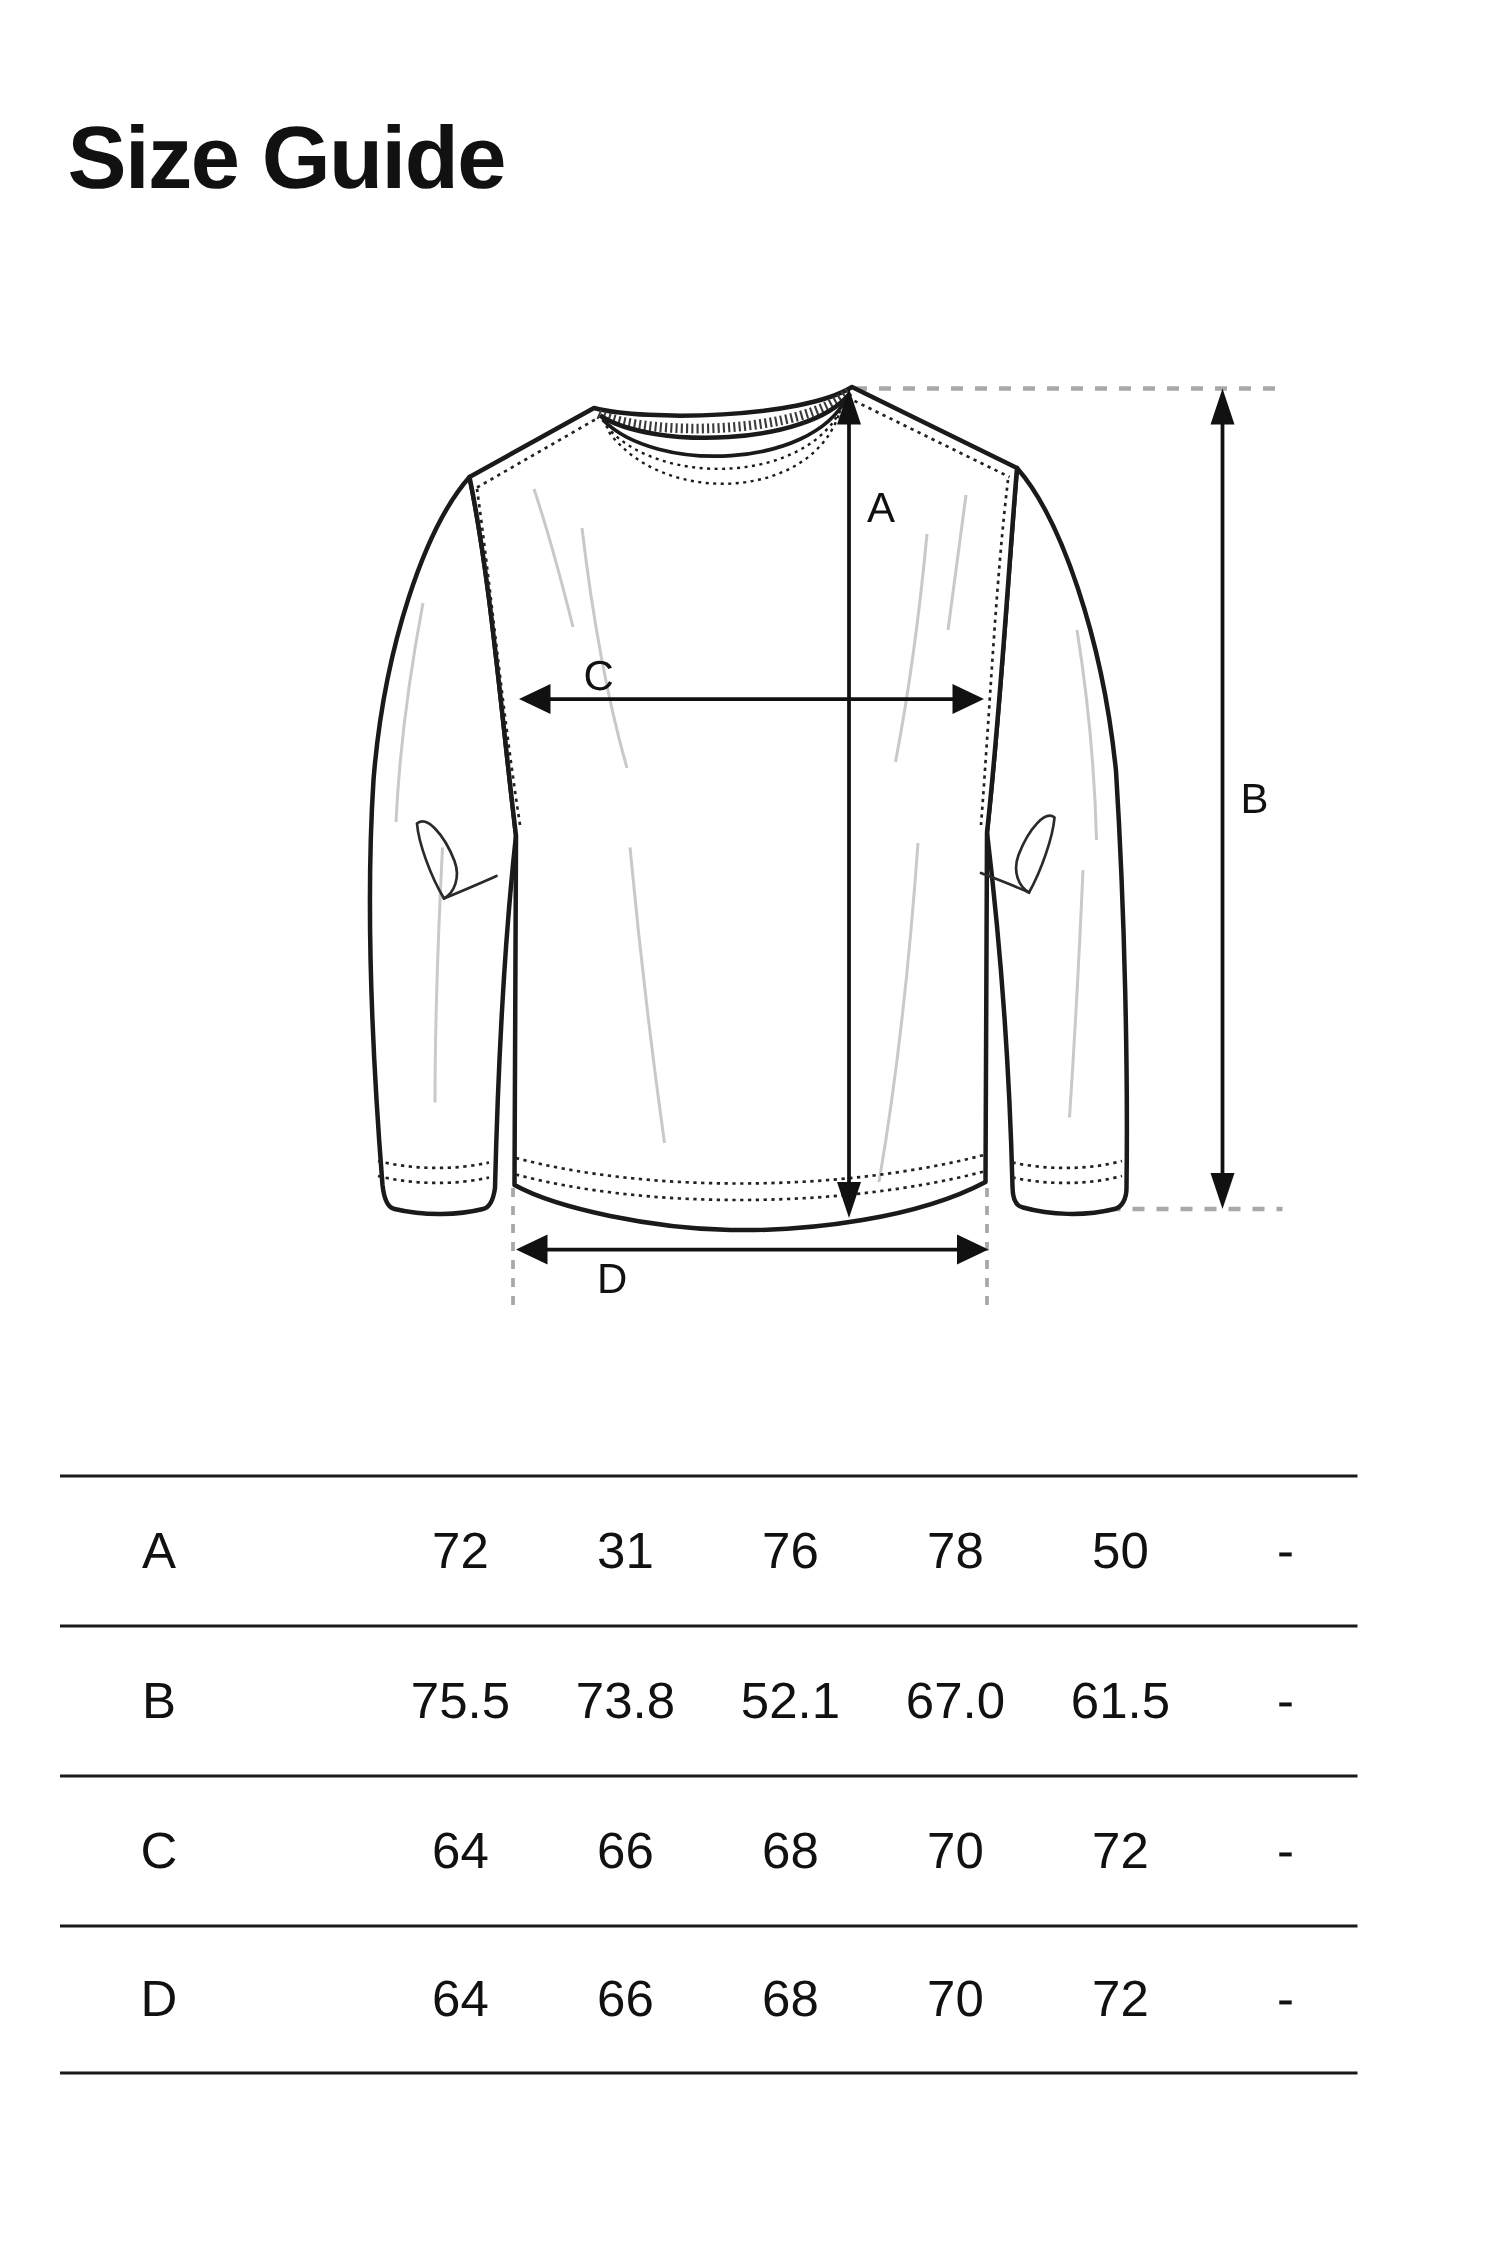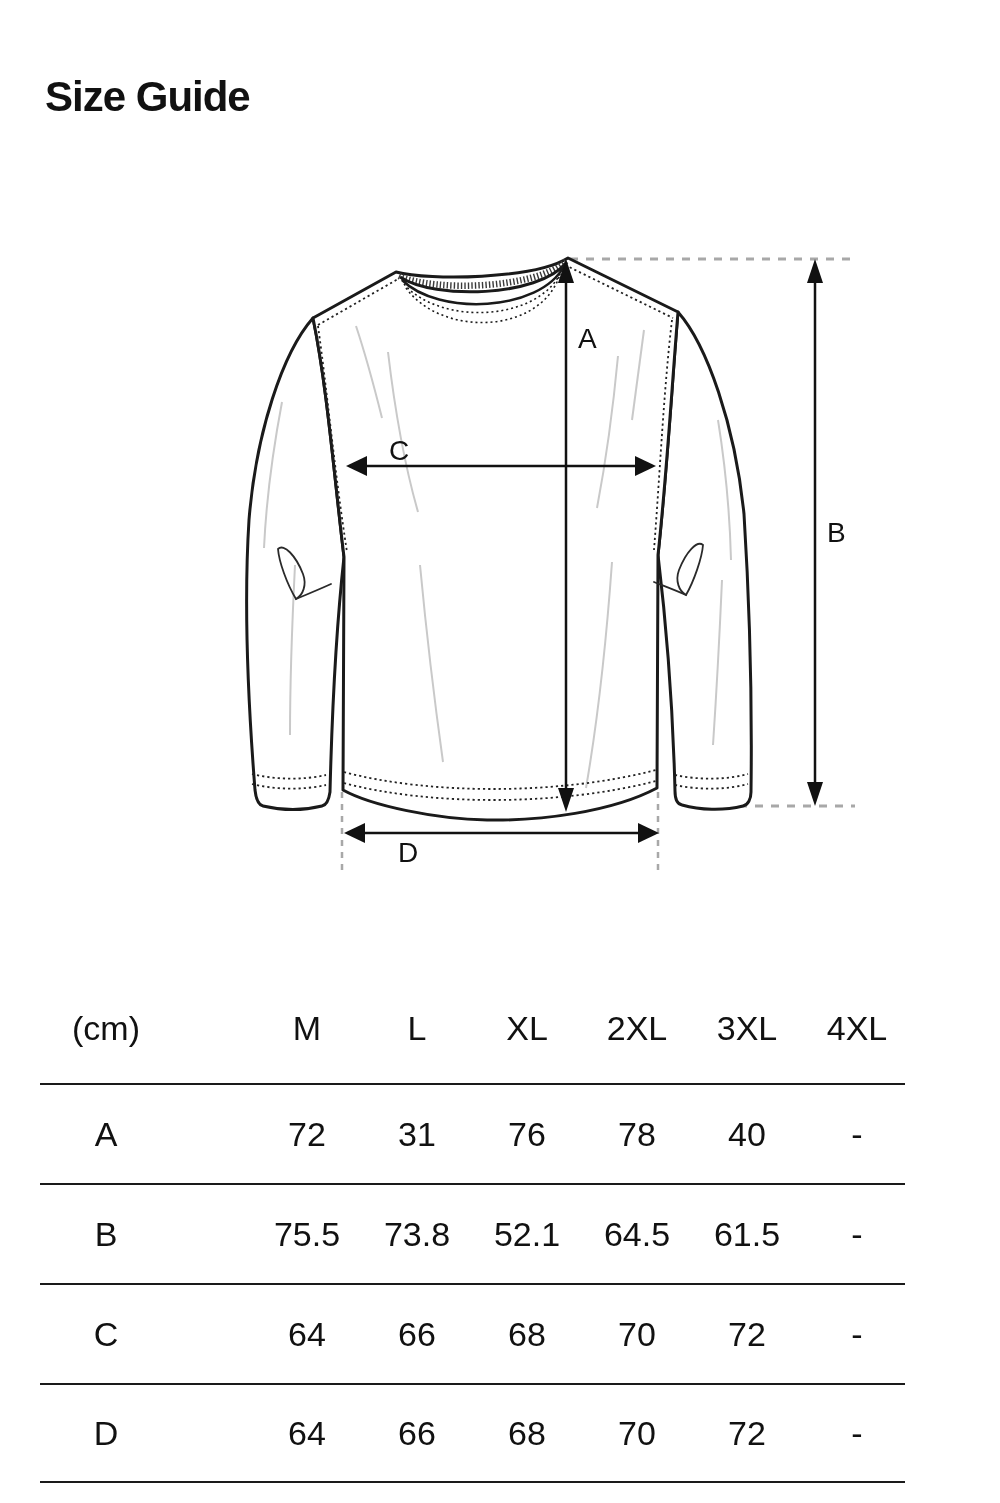--- a/index.html
+++ b/index.html
@@ -2,21 +2,21 @@
 <html><head>
 <meta charset="utf-8">
 <style>
   html,body{margin:0;padding:0;}
   body{
     width:1000px;height:1503px;position:relative;background:#ffffff;
     font-family:"Liberation Sans", sans-serif;color:#111;overflow:hidden;
   }
   .page-title{
     position:absolute;left:45px;top:76px;margin:0;
-    font-size:42px;font-weight:bold;letter-spacing:-1px;line-height:1;color:#111;
+    font-size:59px;font-weight:bold;letter-spacing:-1px;line-height:1;color:#111;
   }
   .diagram-wrap{position:absolute;left:0;top:0;width:1000px;height:950px;}
   .diagram-wrap svg{display:block;}
   svg text{font-family:"Liberation Sans", sans-serif;font-size:28px;fill:#111;}
 
   .size-table{
     position:absolute;left:40px;top:983px;width:865px;
     font-size:34px;color:#111;
   }
   .t-row{
@@ -116,46 +116,37 @@
   <g>
     <text x="578" y="348">A</text>
     <text x="827" y="542">B</text>
     <text x="389" y="460">C</text>
     <text x="398" y="862">D</text>
   </g>
 </svg>
 </div>
 
 <div class="size-table">
-  <div class="t-row t-header">
-    <div class="cell label">(cm)</div>
-    <div class="cell">M</div>
-    <div class="cell">L</div>
-    <div class="cell">XL</div>
-    <div class="cell">2XL</div>
-    <div class="cell">3XL</div>
-    <div class="cell">4XL</div>
-  </div>
 
   <div class="t-row">
     <div class="cell label">A</div>
     <div class="cell">72</div>
     <div class="cell">31</div>
     <div class="cell">76</div>
     <div class="cell">78</div>
-    <div class="cell">40</div>
+    <div class="cell">50</div>
     <div class="cell">-</div>
   </div>
 
   <div class="t-row">
     <div class="cell label">B</div>
     <div class="cell">75.5</div>
     <div class="cell">73.8</div>
     <div class="cell">52.1</div>
-    <div class="cell">64.5</div>
+    <div class="cell">67.0</div>
     <div class="cell">61.5</div>
     <div class="cell">-</div>
   </div>
 
   <div class="t-row">
     <div class="cell label">C</div>
     <div class="cell">64</div>
     <div class="cell">66</div>
     <div class="cell">68</div>
     <div class="cell">70</div>

